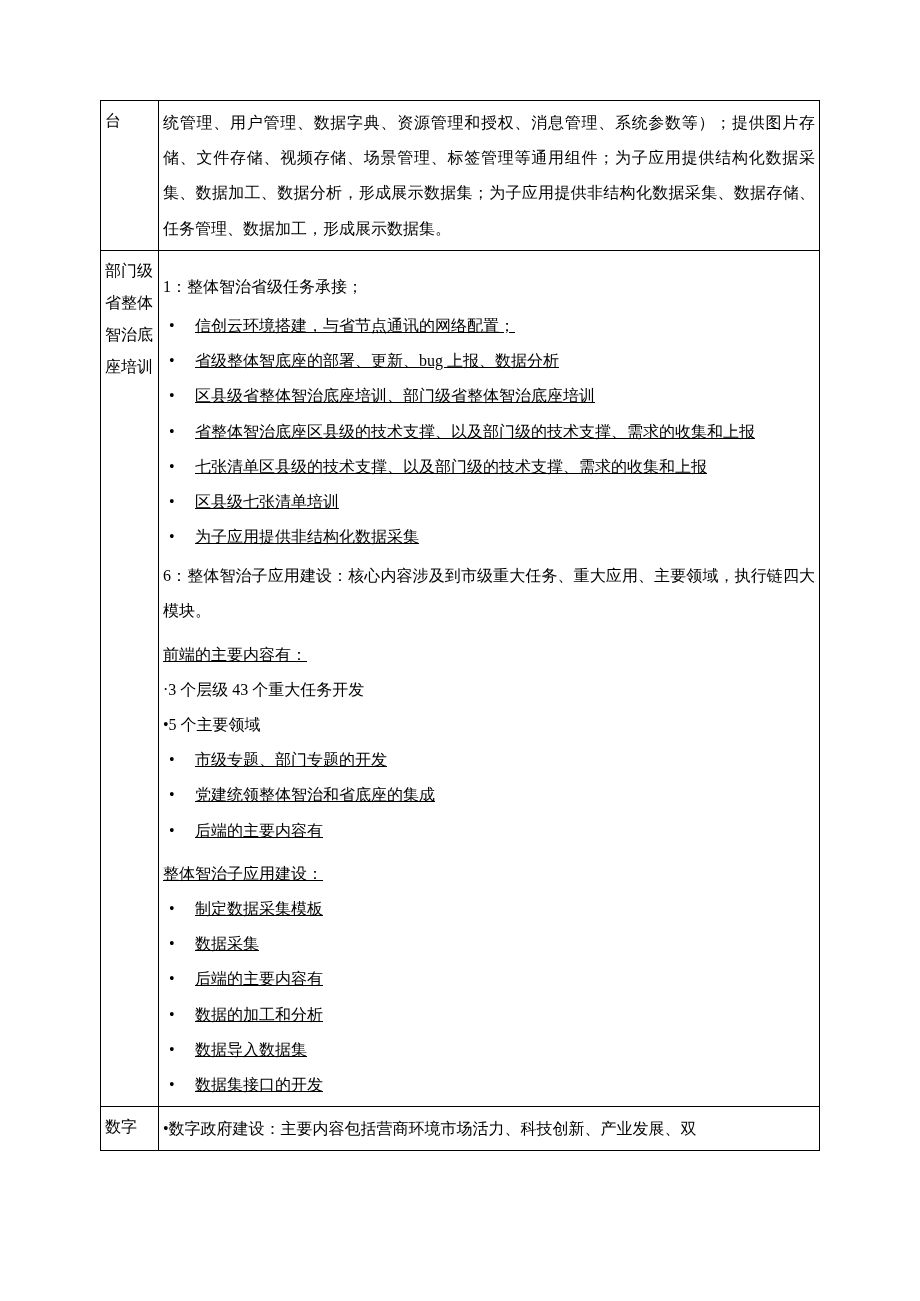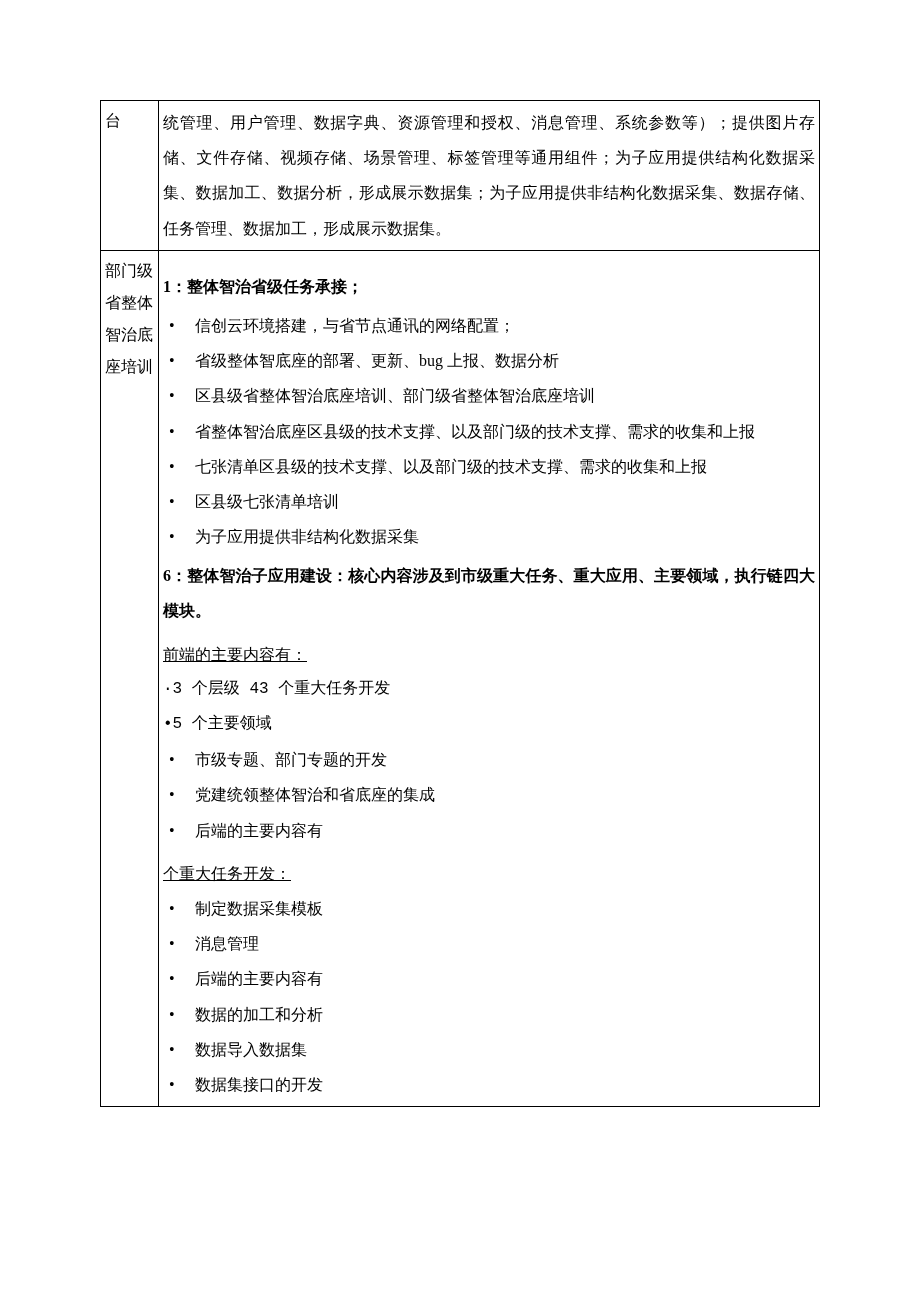--- a/index.html
+++ b/index.html
@@ -34,48 +34,47 @@
       text-align: left;
       vertical-align: middle;
       line-height: 2.0;
     }
     td.content-cell {
       text-align: justify;
       line-height: 2.2;
     }
     .para {
       margin: 4px 0;
-      font-weight: bold;
     }
     ul.bullets {
       list-style: none;
       padding-left: 0;
       margin: 0;
     }
     ul.bullets li {
       position: relative;
       padding-left: 32px;
       margin: 0;
       line-height: 2.2;
+      text-decoration: underline;
     }
     ul.bullets li::before {
       content: "•";
       position: absolute;
       left: 6px;
       top: 0;
     }
     .tight-top td { border-top: none; }
     .tight-bottom td { border-bottom: none; }
     .sec-head {
       margin: 8px 0 0 0;
       text-decoration: underline;
     }
     .line-item {
       margin: 0;
-      font-family: Liberation Mono, monospace;
     }
   </style>
 </head>
 <body>
 
 <div class="page">
   <table class="doc-table">
 
     <tbody>
         <tr class="tight-top">
@@ -99,27 +98,31 @@
         </ul>
         <div class="para">6：整体智治子应用建设：核心内容涉及到市级重大任务、重大应用、主要领域，执行链四大模块。</div>
         <div class="sec-head">前端的主要内容有：</div>
         <div class="line-item">·3 个层级 43 个重大任务开发</div>
         <div class="line-item">•5 个主要领域</div>
         <ul class="bullets">
           <li>市级专题、部门专题的开发</li>
           <li>党建统领整体智治和省底座的集成</li>
           <li>后端的主要内容有</li>
         </ul>
-        <div class="sec-head">个重大任务开发：</div>
+        <div class="sec-head">整体智治子应用建设：</div>
         <ul class="bullets">
           <li>制定数据采集模板</li>
-          <li>消息管理</li>
+          <li>数据采集</li>
           <li>后端的主要内容有</li>
           <li>数据的加工和分析</li>
           <li>数据导入数据集</li>
           <li>数据集接口的开发</li>
         </ul>
       </td>
     </tr>
 
+    <tr class="tight-bottom">
+      <td class="label-cell">数字</td>
+      <td class="content-cell">•数字政府建设：主要内容包括营商环境市场活力、科技创新、产业发展、双</td>
+    </tr>
   </tbody>
     </table>
 </div>
 
 </body></html>

